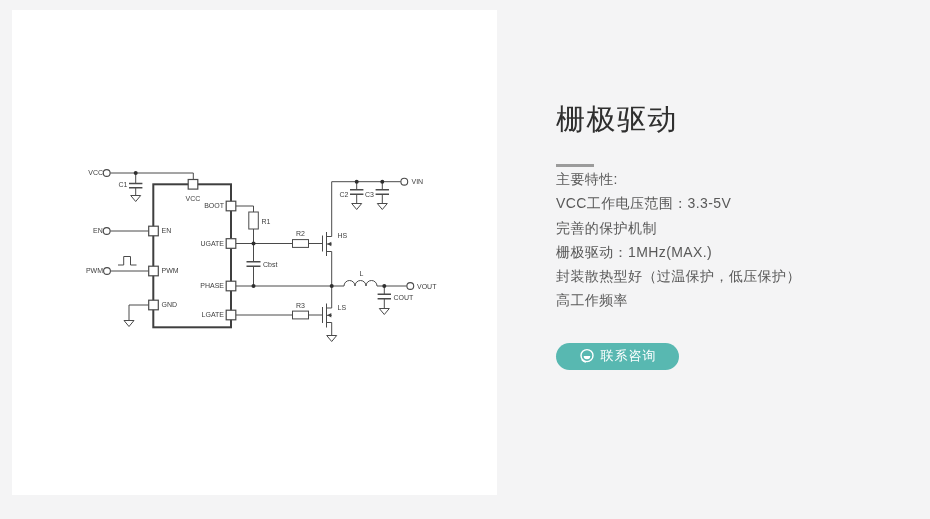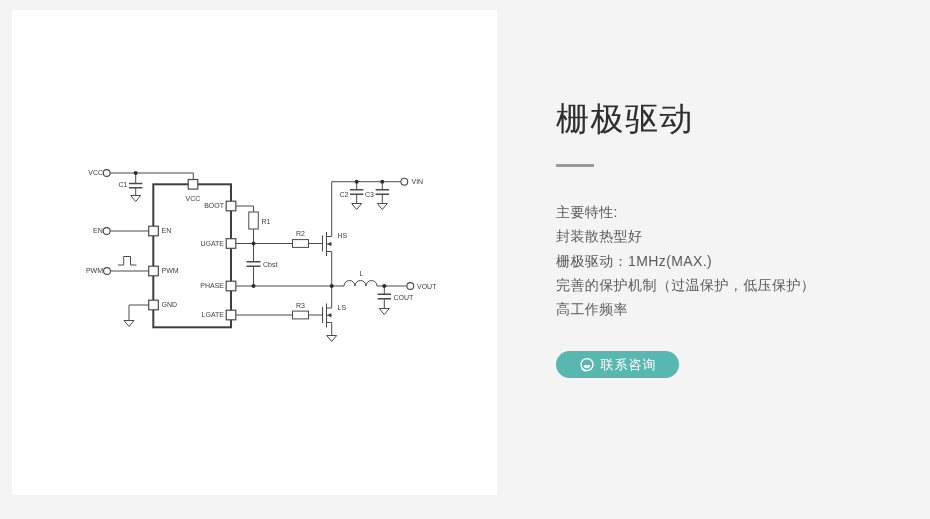--- a/index.html
+++ b/index.html
@@ -17,33 +17,32 @@
     background: #ffffff;
   }
   .circuit-svg { position: absolute; left: 0; top: 0; }
 
   .content {
     position: absolute;
     left: 556px; top: 101px;
     width: 360px;
   }
   .page-title {
-    font-size: 33px;
+    font-size: 29px;
     font-weight: 500;
     color: #2f2f2f;
     letter-spacing: 1.5px;
     line-height: 36px;
   }
   .title-divider {
     width: 38px; height: 3px;
     background: #9b9b9b;
     margin-top: 27px;
   }
   .features {
-    margin-top: 33px;
     font-size: 14px;
     color: #595959;
     line-height: 24.3px;
     letter-spacing: 0.4px;
   }
   .contact-button {
     margin-top: 30px;
     width: 123px; height: 27px;
     border: none;
     border-radius: 14px;
@@ -206,23 +205,24 @@
     <text class="clabel" x="417" y="288.8">VOUT</text>
     <text class="clabel" x="393.5" y="300.3">COUT</text>
   </svg>
 </div>
 
 <div class="content">
   <h1 class="page-title">栅极驱动</h1>
   <div class="title-divider"></div>
   <div class="features">
     <div>主要特性:</div>
-    <div>封装散热型好</div>
+    <div>VCC工作电压范围：3.3-5V</div>
+    <div>完善的保护机制</div>
     <div>栅极驱动：1MHz(MAX.)</div>
-    <div>完善的保护机制（过温保护，低压保护）</div>
+    <div>封装散热型好（过温保护，低压保护）</div>
     <div>高工作频率</div>
   </div>
   <button class="contact-button">
     <svg width="16" height="16" viewBox="0 0 16 16" xmlns="http://www.w3.org/2000/svg">
       <circle cx="8" cy="7.6" r="6" stroke="#ffffff" stroke-width="1.4" fill="none"></circle>
       <path d="M4.7 8 A3.3 3.3 0 0 0 11.3 8 Z" fill="#ffffff"></path>
       <path d="M3 11.8 Q4.3 13.6 6.4 14" stroke="#ffffff" stroke-width="1.3" fill="none" stroke-linecap="round"></path>
     </svg>
     <span>联系咨询</span>
   </button>

